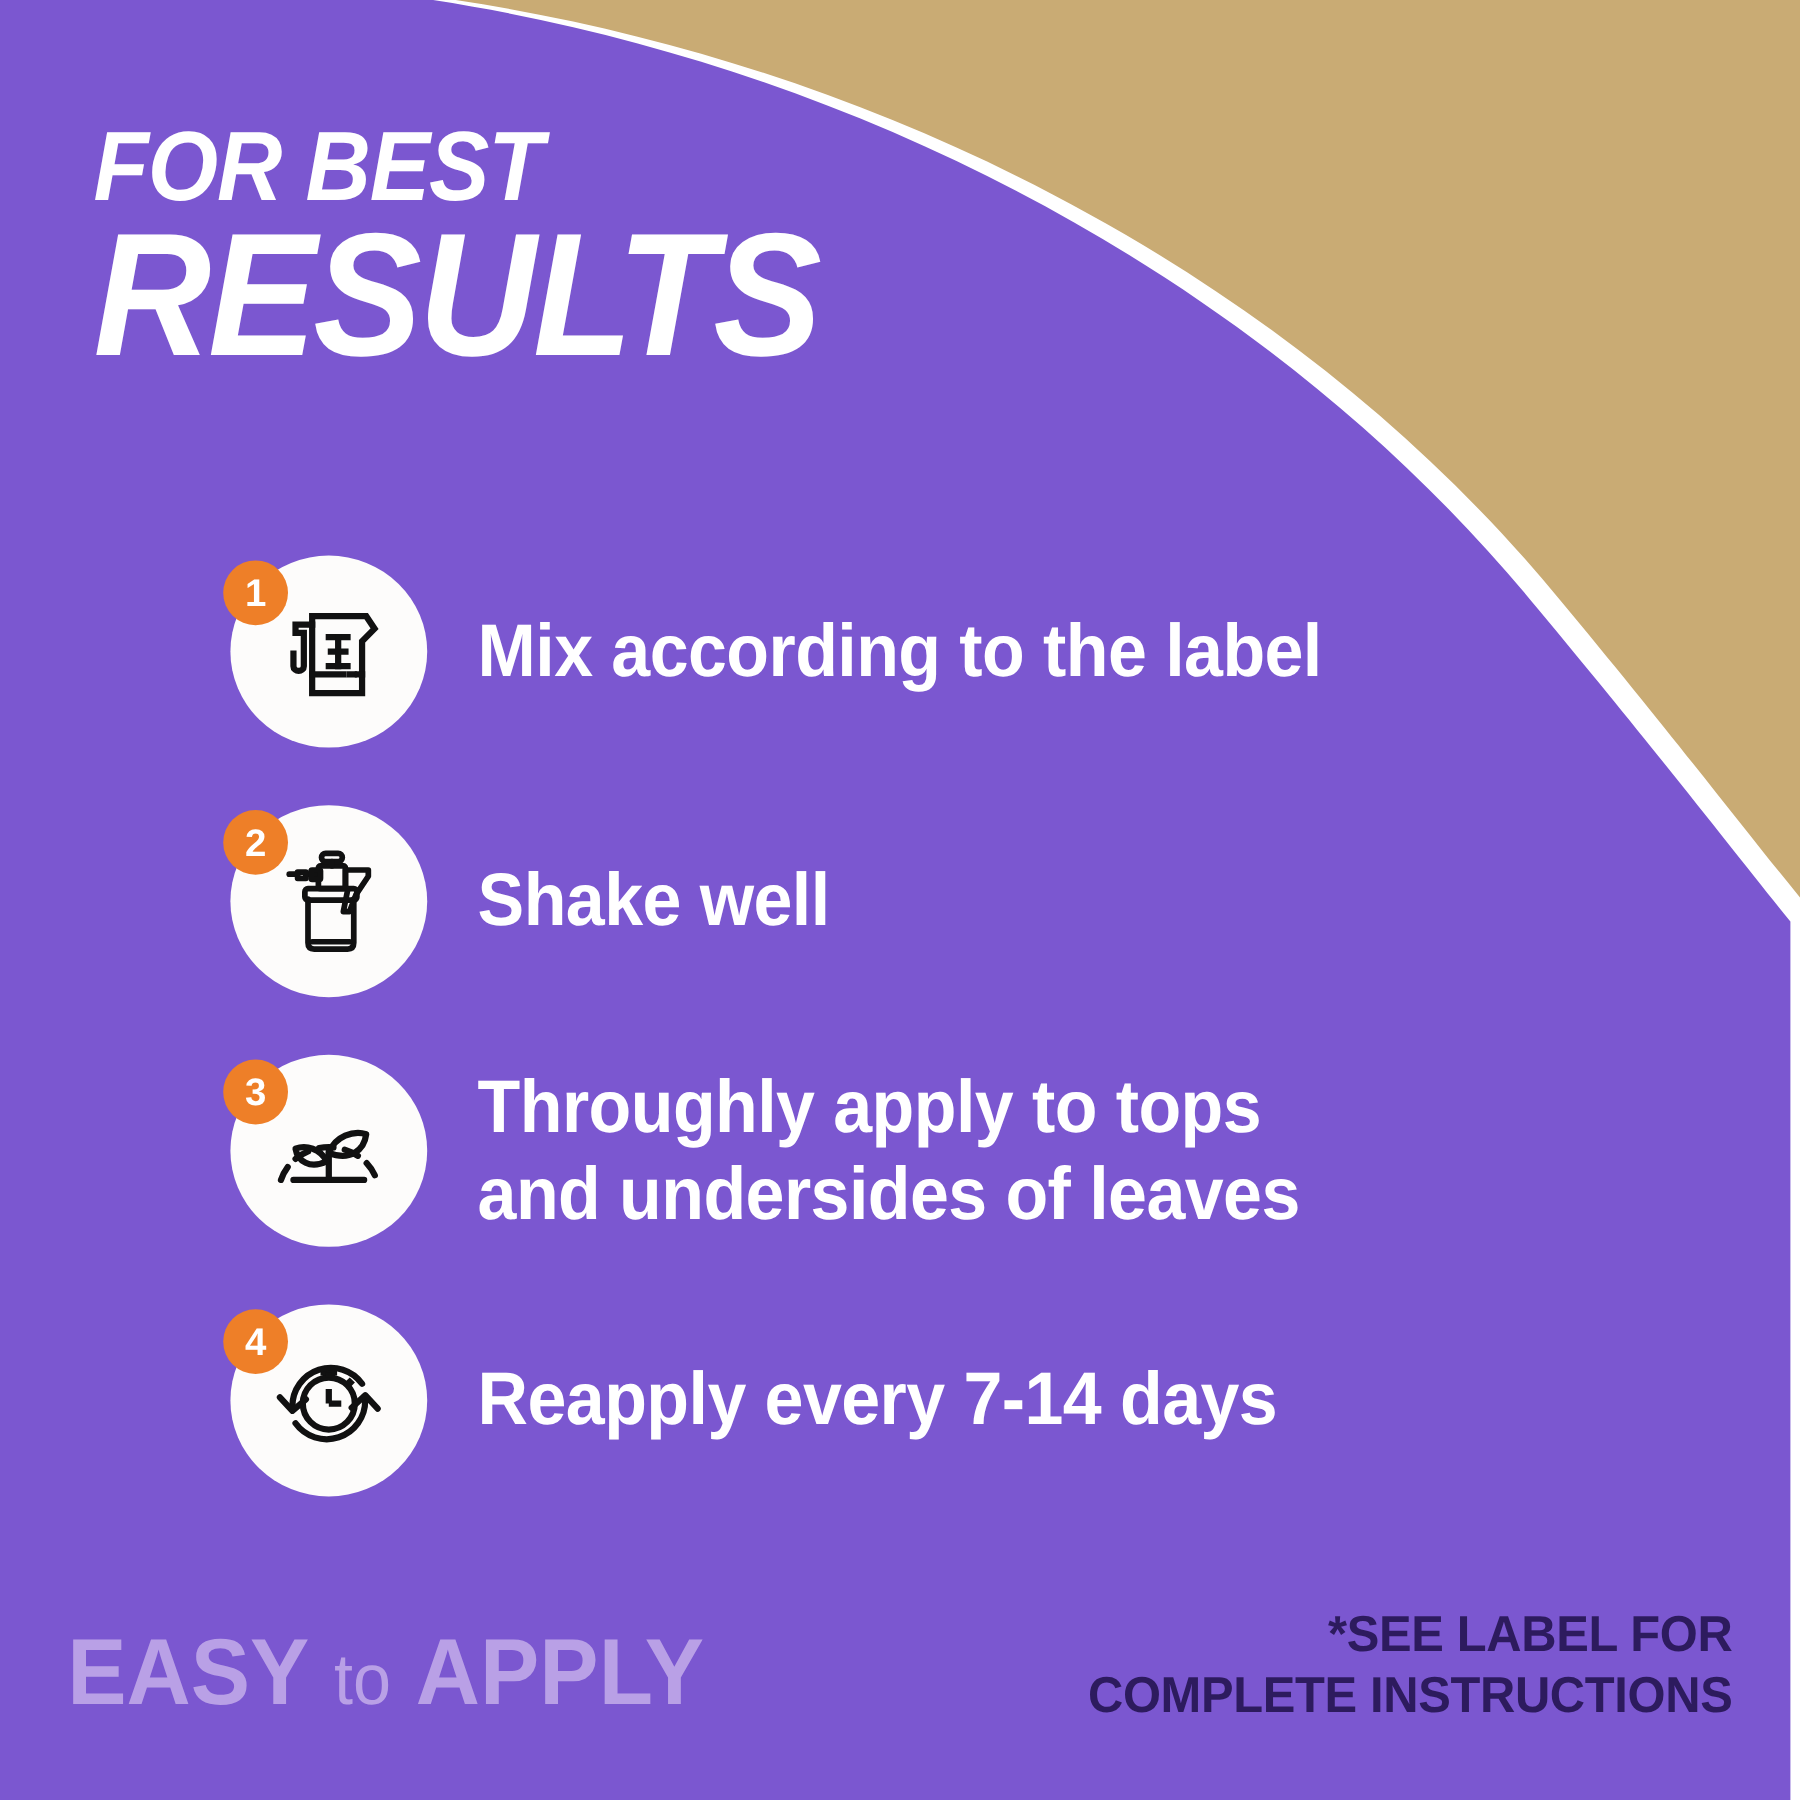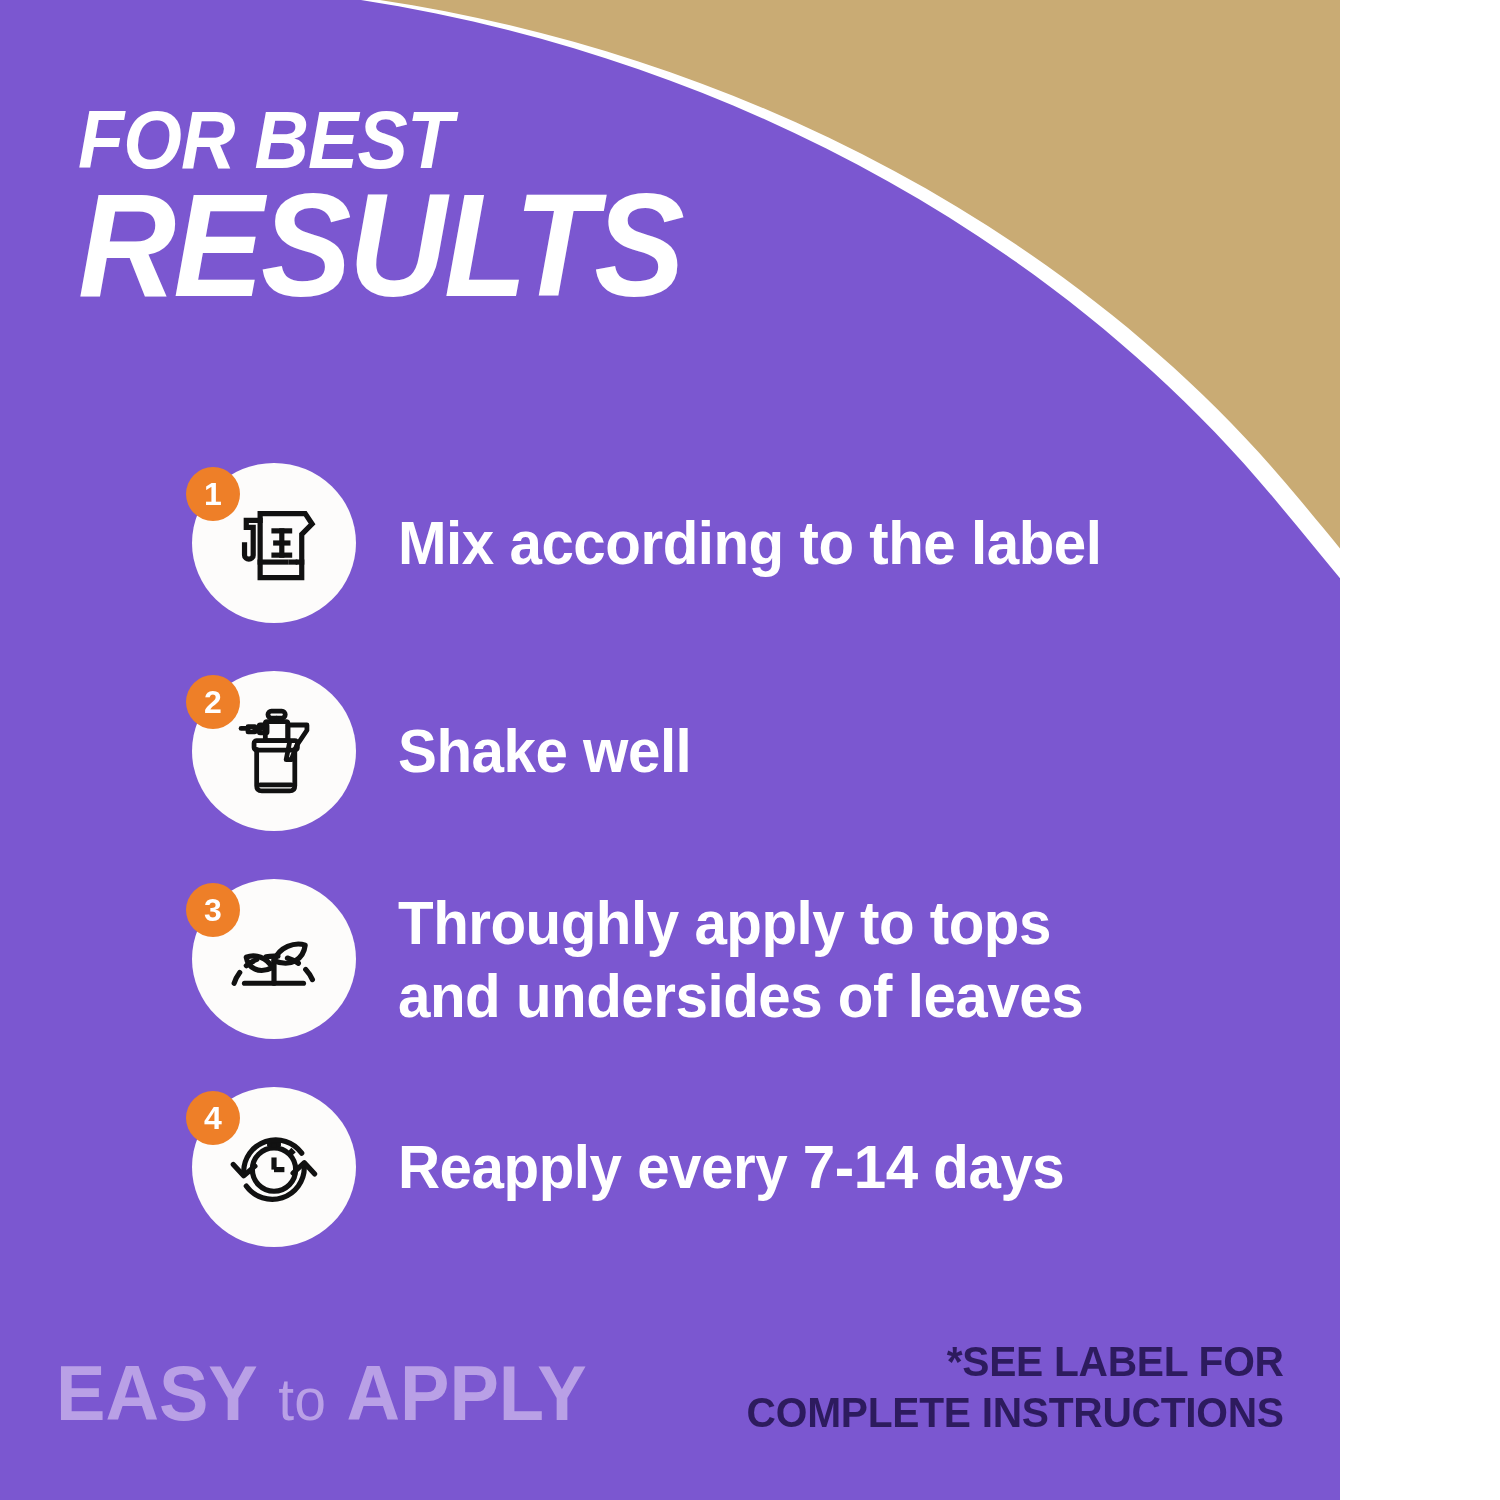--- a/index.html
+++ b/index.html
@@ -2,21 +2,21 @@
 <html><head>
 <meta charset="utf-8">
 <style>
   html, body {
     margin: 0;
     padding: 0;
     background: #ffffff;
   }
   #poster {
     position: relative;
-    width: 1340px;
+    width: 1500px;
     height: 1500px;
     overflow: hidden;
     background: #c9ab74; 
     font-family: "Liberation Sans", "DejaVu Sans", sans-serif;
   }
 
   
   .bg-layer {
     position: absolute;
     inset: 0;

